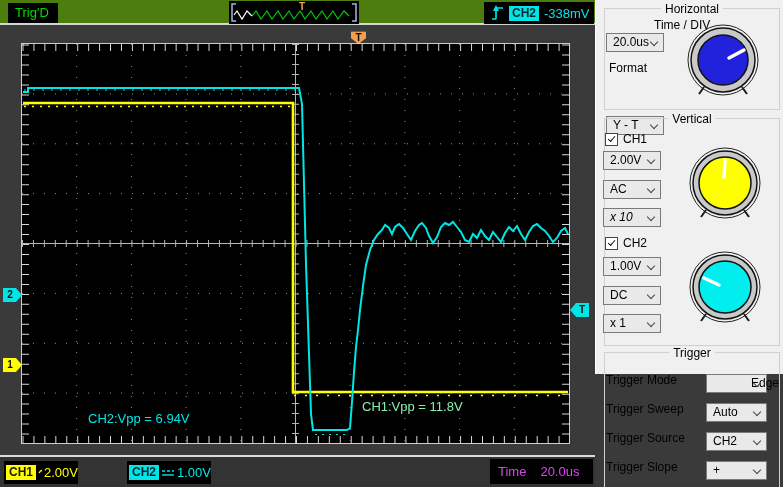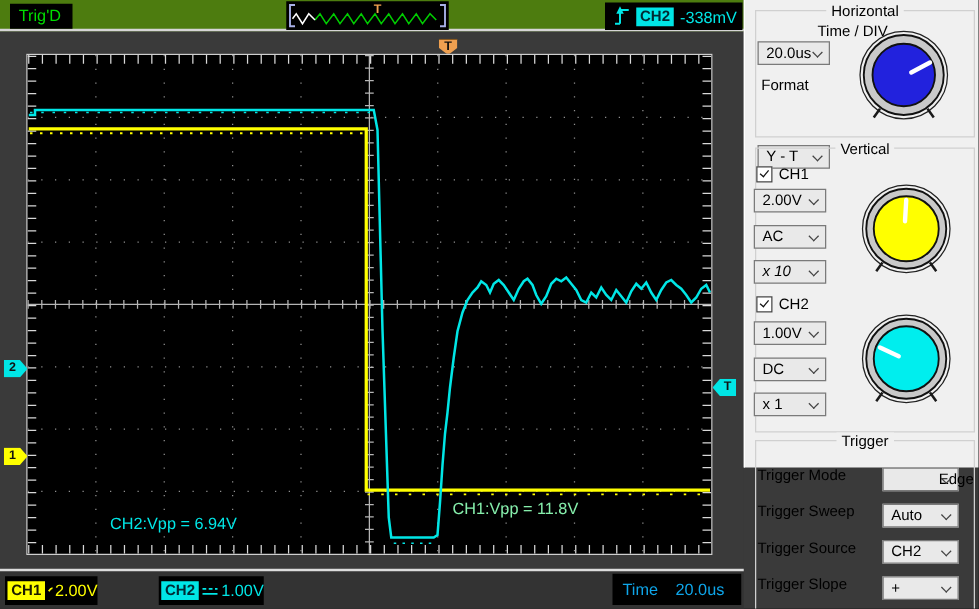--- a/index.html
+++ b/index.html
@@ -29,21 +29,21 @@
   .mk-cyan{background:#00e6e6;}
   .mk-yellow{background:#ffff00;}
 
   .meas{position:absolute;font-size:13px;}
   #meas-ch2{left:88px;top:411px;color:#00e6e6;}
   #meas-ch1{left:362px;top:399px;color:#86efac;}
 
   #bottombar{position:absolute;left:0;top:455px;width:595px;height:32px;background:#333;border-top:2px solid #dcdcdc;}
   #ch1-box{left:4px;top:4px;width:74px;height:23px;display:flex;align-items:center;gap:2px;padding-left:2px;}
   #ch2-box{left:127px;top:4px;width:84px;height:23px;display:flex;align-items:center;gap:2px;padding-left:2px;}
-  #time-box{left:490px;top:2px;width:103px;height:25px;display:flex;align-items:center;gap:14px;padding-left:8px;color:#0ea5e9;font-size:13px;}
+  #time-box{left:490px;top:2px;width:103px;height:25px;display:flex;align-items:center;gap:14px;padding-left:8px;color:#d946ef;font-size:13px;}
   .chanval{font-size:13px;}
   .v-yellow{color:#ffff00;}
   .v-cyan{color:#00e6e6;}
 
   
   #panel{position:absolute;left:595px;top:0;width:188px;height:374px;background:#f0f0f0;border-left:1px solid #ffffff;}
   .groupbox{position:absolute;border:1px solid #d0d0d0;}
   .grouptitle{position:absolute;transform:translateX(-50%);background:#f0f0f0;padding:0 4px;font-size:12px;color:#000;}
   .plabel{position:absolute;font-size:12px;color:#000;}
   .combo{position:absolute;width:58px;height:19px;background:#e9e9e9;border:1px solid #7a7a7a;font-size:12px;color:#000;line-height:17px;padding-left:6px;cursor:default;}

